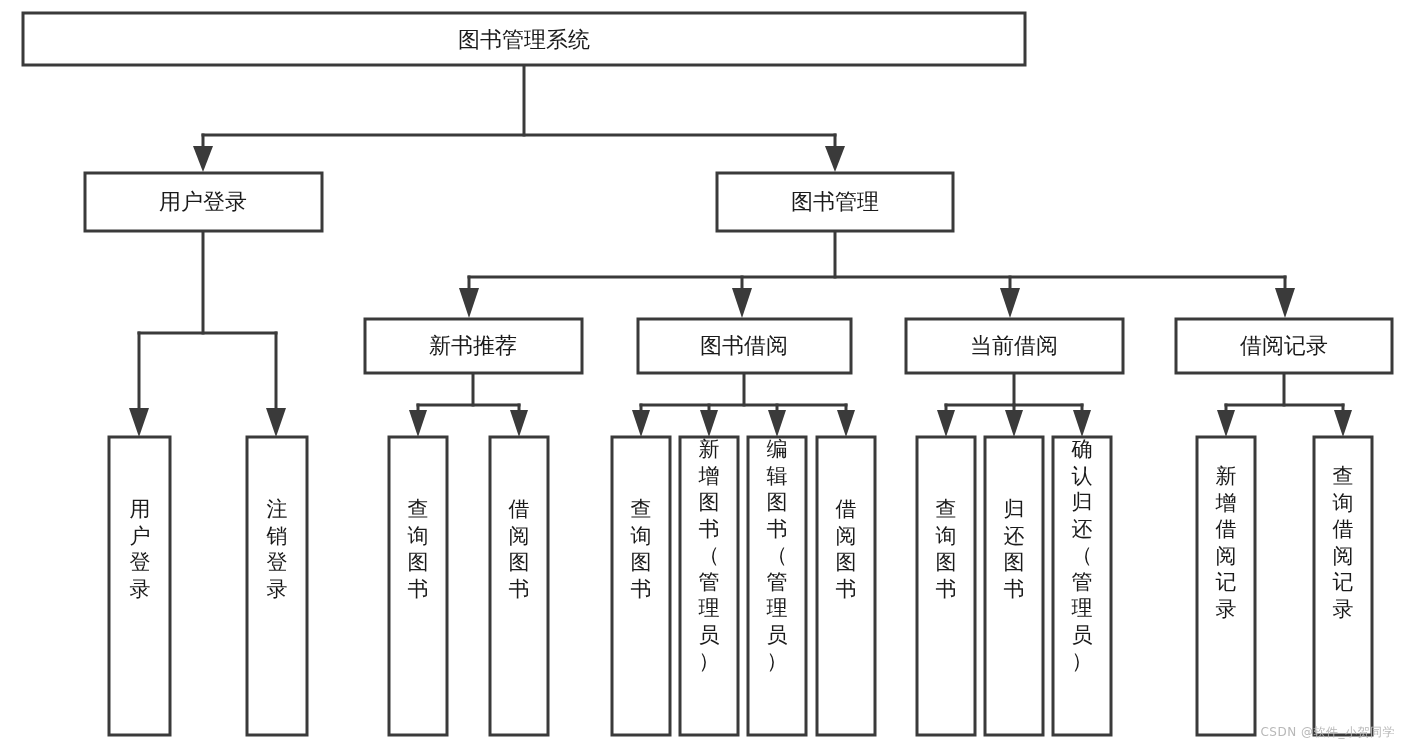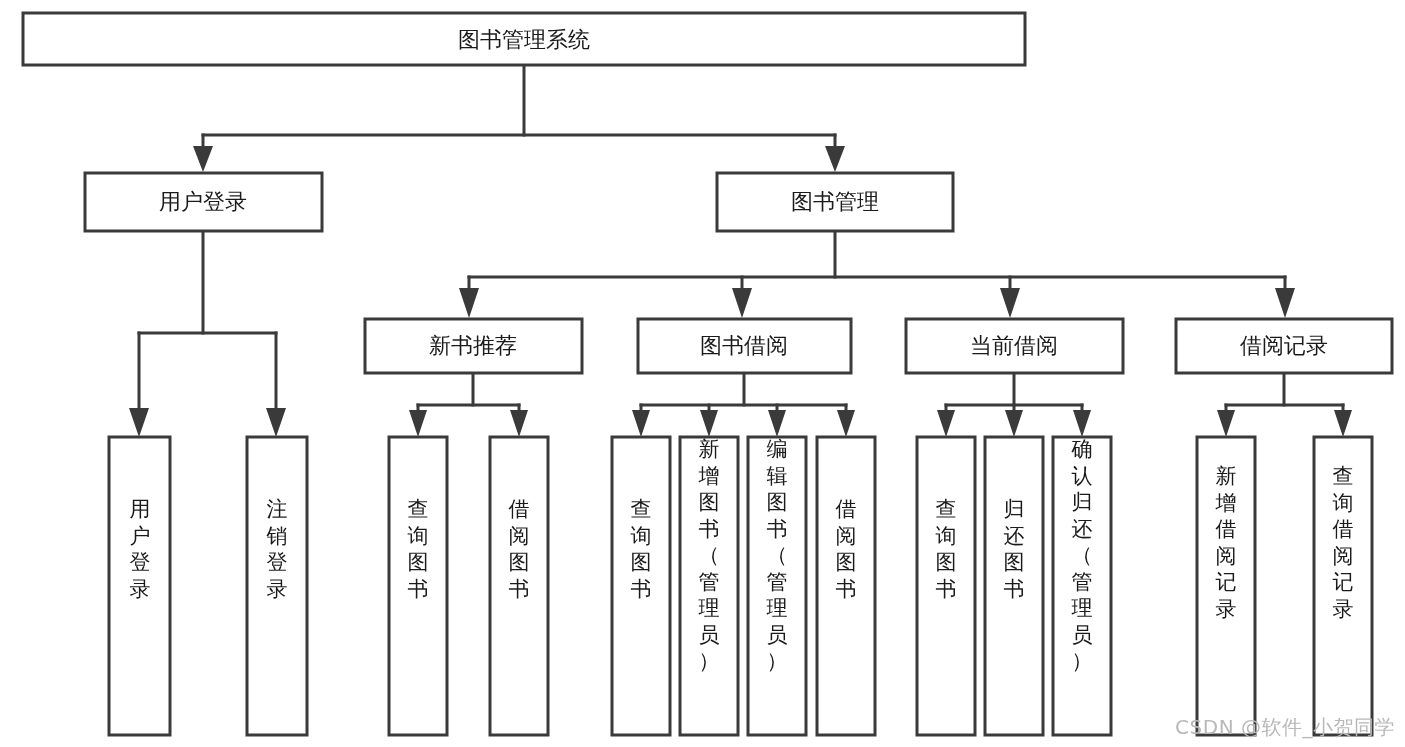--- a/index.html
+++ b/index.html
@@ -47,21 +47,21 @@
     font-family: "DejaVu Sans", "Liberation Sans", sans-serif;
     fill: #1a1a1a;
     font-size: 21px;
     text-anchor: middle;
   }
   .watermark {
     position: absolute;
     right: 10px;
     bottom: 6px;
     font-family: "DejaVu Sans", "Liberation Sans", sans-serif;
-    font-size: 20px;
+    font-size: 12px;
     color: #b8b8b8;
     white-space: nowrap;
     letter-spacing: 0.5px;
   }
 </style>
 </head>
 <body>
 
 <div id="diagram-root">
 <svg width="1405" height="747" viewBox="0 0 1405 747" xmlns="http://www.w3.org/2000/svg">

